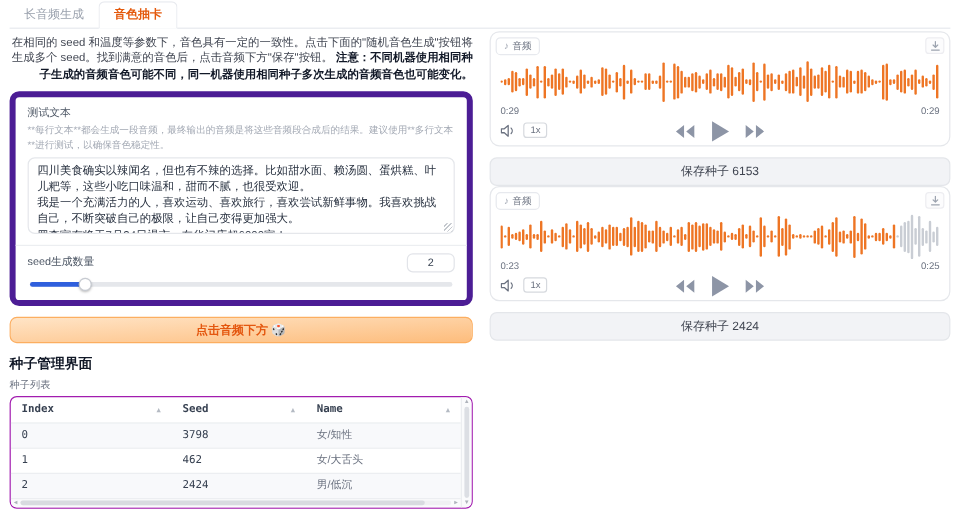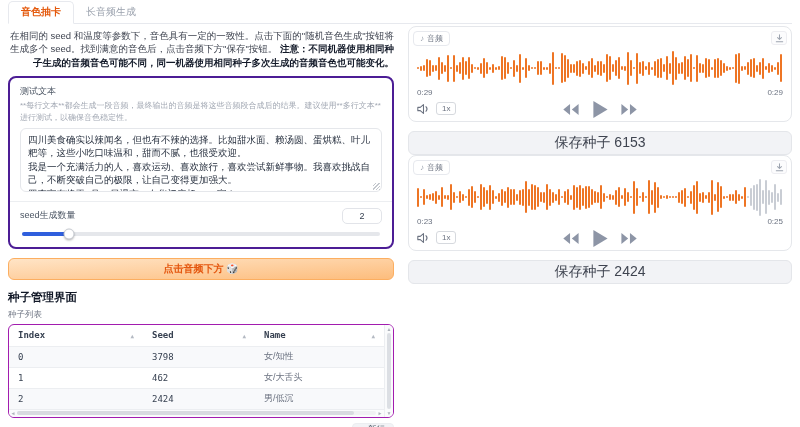--- a/index.html
+++ b/index.html
@@ -13,21 +13,21 @@
                 border-radius:5px 5px 0 0; background:#fff; margin-bottom:-1px; }
   .tab.inactive { color:#9aa1ad; }
   
   .cols { display:flex; padding:0 8px; gap:14px; }
   .left  { width:386px; }
   .right { width:384px; padding-top:2px; }
   
   .desc { margin:5px 0 7px 0; font-size:9.5px; line-height:1.42; color:#3f4450;text-align:right; }
   .desc b { color:#111827; }
   
-  .panel { border:2px solid #4c1d95; border-radius:8px; background:#fff; }
+  .panel { border:5px solid #4c1d95; border-radius:8px; background:#fff; }
   .psec1 { padding:7px 10px 9px 10px; }
   .psec2 { border-top:1px solid #eceef1; padding:6px 10px 11px 10px; }
   .flabel { font-size:9px; color:#4b5563; margin-bottom:2px; }
   .finfo { font-size:8px; color:#a3a9b4; line-height:1.4; margin-bottom:5px; }
   .txtwrap { position:relative; }
   textarea.ttext { width:100%; height:64px; border:1px solid #e5e7eb; border-radius:6px; resize:none;
          padding:4px 7px; font-size:9.5px; line-height:1.42; color:#27303f; overflow:hidden; outline:none;
          font-family:"Liberation Sans","DejaVu Sans",sans-serif; display:block; }
   .resize-handle { position:absolute; right:2px; bottom:2px; width:7px; height:7px;
          background:repeating-linear-gradient(135deg, transparent 0 1.5px, #c3c7cd 1.5px 2.5px); }
@@ -74,31 +74,31 @@
          border-radius:3px; background:#fcfcfd; display:flex; align-items:center; justify-content:center; cursor:pointer; }
   .wave { margin-top:18px; height:38px; display:flex; align-items:center; overflow:hidden; cursor:pointer; }
   .wbar { width:2px; margin-right:1px; border-radius:1px; flex:none; }
   .times { display:flex; justify-content:space-between; font-size:8px; color:#6b7280; margin-top:1px; }
   .controls { position:relative; height:24px; margin-top:2px; }
   .volgrp { position:absolute; left:0; top:3px; display:flex; align-items:center; gap:6px; }
   .speed-chip { border:1px solid #d6d9de; border-radius:3px; padding:0 5px; height:13px; display:flex;
          align-items:center; font-size:8px; color:#6b7280; cursor:pointer; }
   .centergrp { position:absolute; left:50%; top:1px; transform:translateX(-50%); display:flex; align-items:center; gap:12px; }
   .icobtn { cursor:pointer; display:flex; align-items:center; }
-  .btn-save { margin-top:9px; height:24px; width:100%; font-size:14px; }
+  .btn-save { margin-top:9px; height:24px; width:100%; font-size:10px; }
   .card1gap { margin-top:0; }
 </style>
 </head>
 <body>
 
 <div class="app">
 
   <div class="tabbar">
+    <div class="tab inactive">长音频生成</div>
     <div class="tab active">音色抽卡</div>
-    <div class="tab inactive">长音频生成</div>
   </div>
 
   <div class="cols">
 
     <div class="left">
 
       <div class="desc"><span>在相同的 seed 和温度等参数下，音色具有一定的一致性。点击下面的"随机音色生成"按钮将生成多个 seed。找到满意的音色后，点击音频下方"保存"按钮。</span> <b>注意：不同机器使用相同种子生成的音频音色可能不同，同一机器使用相同种子多次生成的音频音色也可能变化。</b></div>
 
       <div class="panel">
         <div class="psec1">

